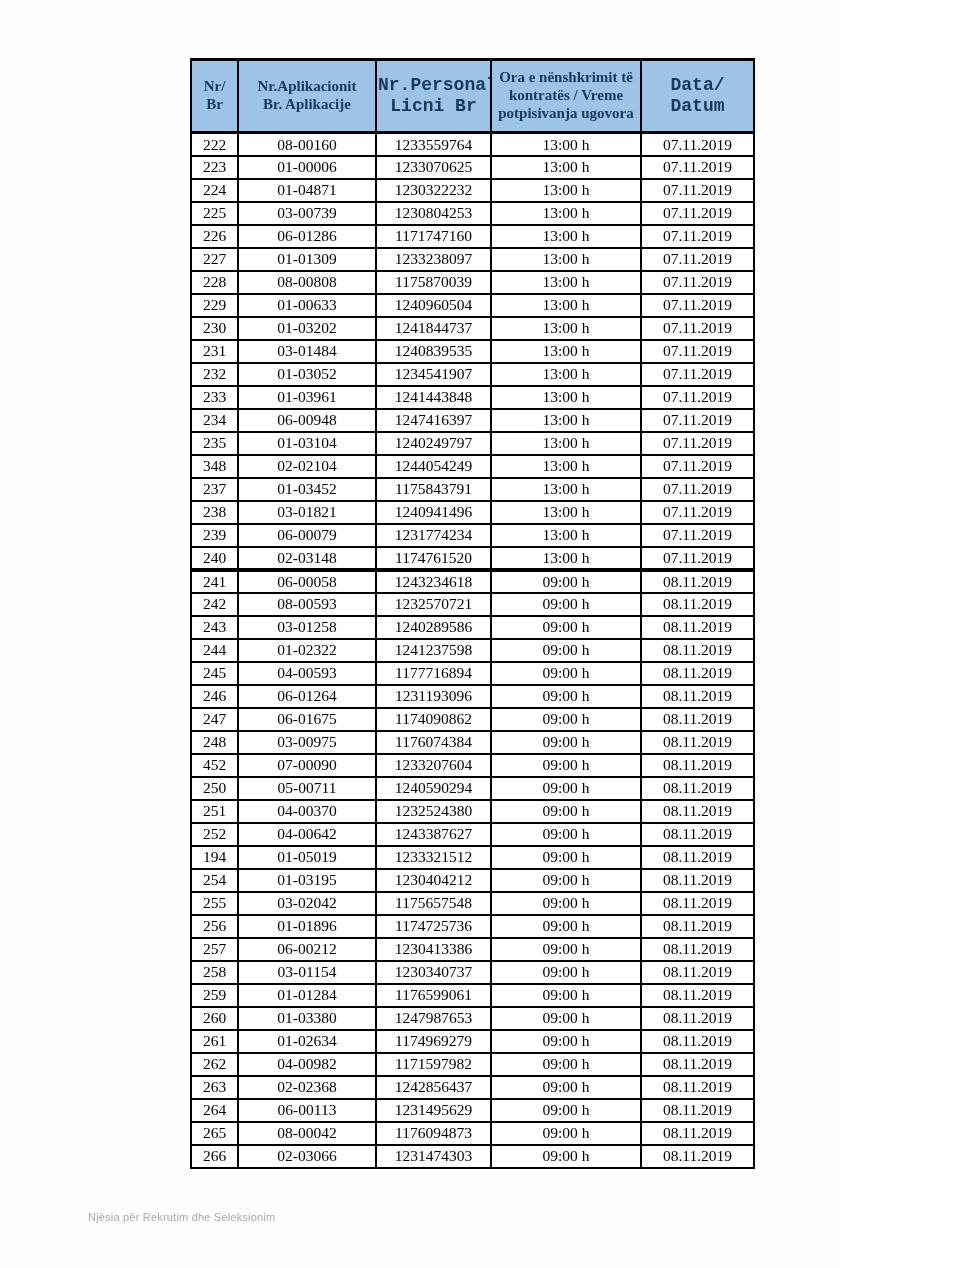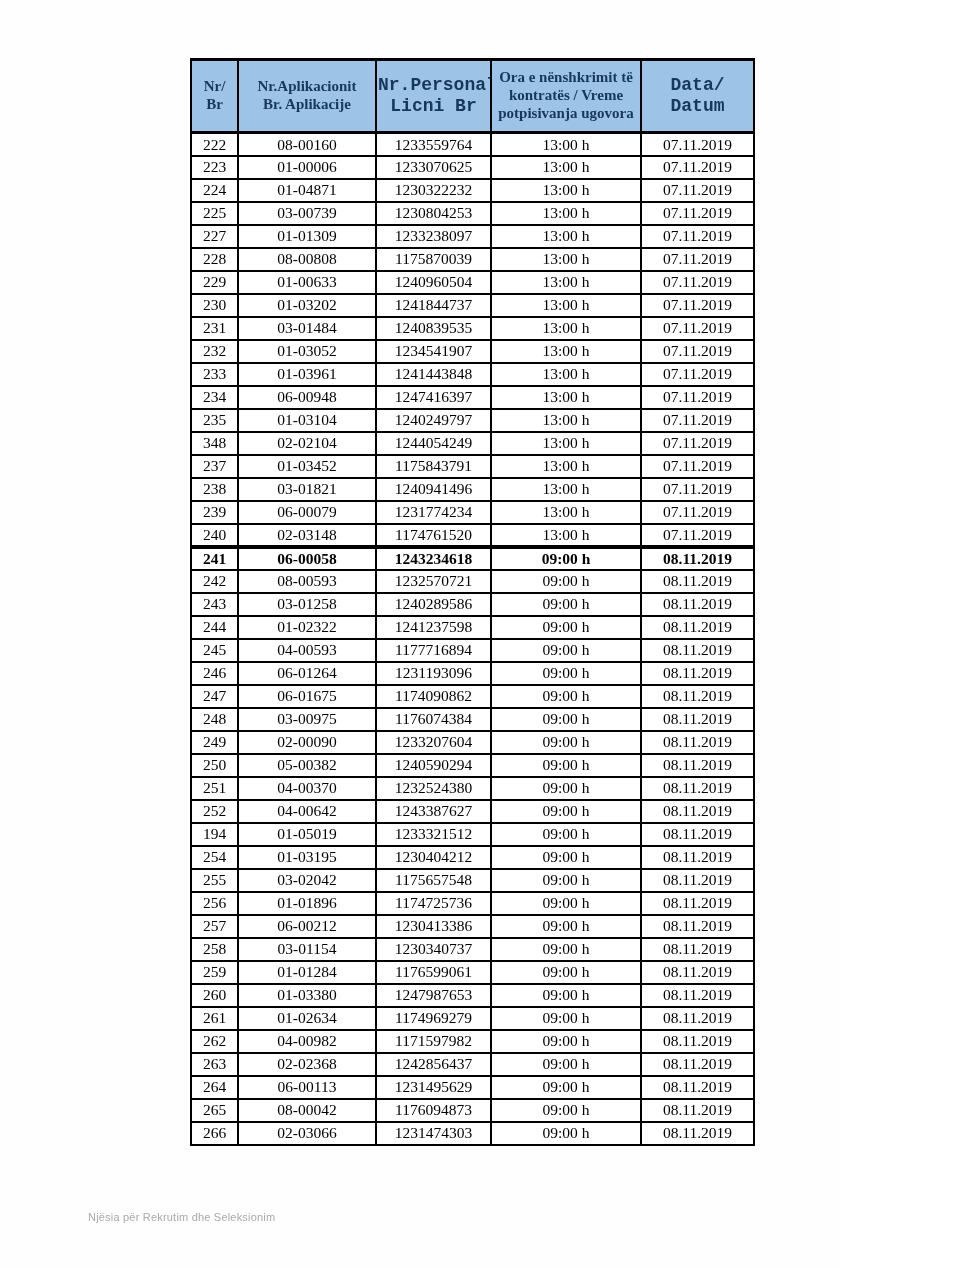--- a/index.html
+++ b/index.html
@@ -50,21 +50,21 @@
   .doc-table thead th.hdr-sans  { font-family: Liberation Mono, monospace; font-size: 18px; }
   .doc-table tbody td {
     height: 23px;
     background: #fff;
     color: var(--body-text);
     font-family: "Liberation Serif", serif;
     font-size: 15.5px;
     line-height: 1;
     padding: 1px 2px;
   }
-  .doc-table tbody tr.group-start td { border-top: 4px solid var(--border); font-weight: bold; }
+  .doc-table tbody tr.group-start td { border-top: 4px solid var(--border); }
   .footer-left, .footer-center {
     position: absolute;
     top: 1211px;
     font-family: "Liberation Sans", sans-serif;
     font-size: 11px;
     color: var(--footer-text);
     letter-spacing: 0.2px;
     margin-left: 48px;
   }
   .footer-left { left: 40px; }
@@ -121,20 +121,27 @@
           <td>07.11.2019</td>
         </tr>
         <tr>
           <td>225</td>
           <td>03-00739</td>
           <td>1230804253</td>
           <td>13:00 h</td>
           <td>07.11.2019</td>
         </tr>
         <tr>
+          <td>226</td>
+          <td>06-01286</td>
+          <td>1171747160</td>
+          <td>13:00 h</td>
+          <td>07.11.2019</td>
+        </tr>
+        <tr>
           <td>227</td>
           <td>01-01309</td>
           <td>1233238097</td>
           <td>13:00 h</td>
           <td>07.11.2019</td>
         </tr>
         <tr>
           <td>228</td>
           <td>08-00808</td>
           <td>1175870039</td>
@@ -275,29 +282,29 @@
           <td>08.11.2019</td>
         </tr>
         <tr>
           <td>248</td>
           <td>03-00975</td>
           <td>1176074384</td>
           <td>09:00 h</td>
           <td>08.11.2019</td>
         </tr>
         <tr>
-          <td>249</td>
-          <td>02-00090</td>
+          <td>452</td>
+          <td>07-00090</td>
           <td>1233207604</td>
           <td>09:00 h</td>
           <td>08.11.2019</td>
         </tr>
         <tr>
           <td>250</td>
-          <td>05-00382</td>
+          <td>05-00711</td>
           <td>1240590294</td>
           <td>09:00 h</td>
           <td>08.11.2019</td>
         </tr>
         <tr>
           <td>251</td>
           <td>04-00370</td>
           <td>1232524380</td>
           <td>09:00 h</td>
           <td>08.11.2019</td>

